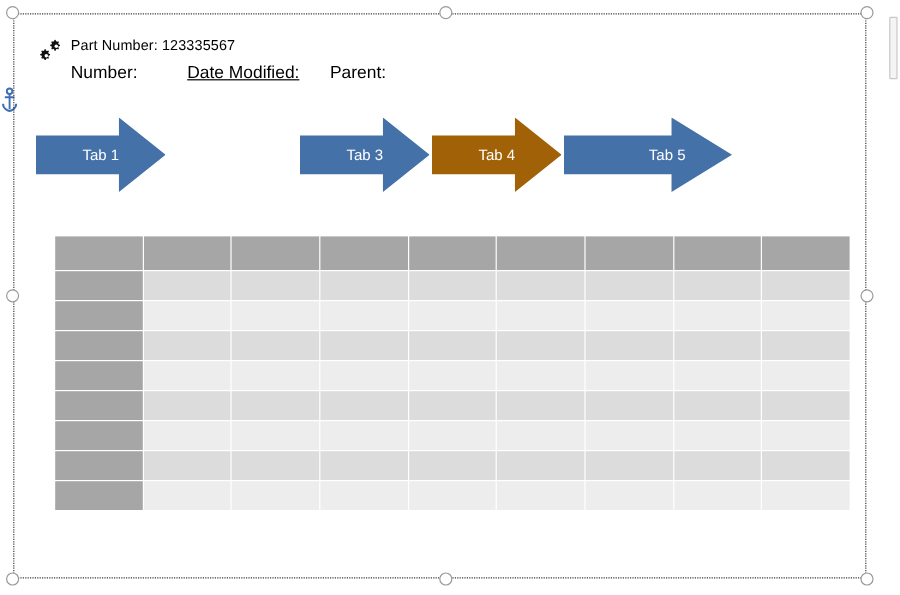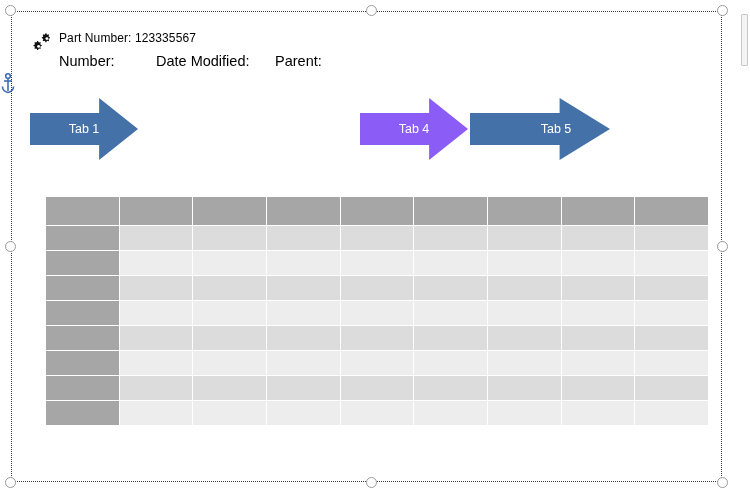--- a/index.html
+++ b/index.html
@@ -82,21 +82,21 @@
     letter-spacing: 0.1px;
   }
   .meta-line2 {
     position: absolute;
     left: 29px;
     top: 25px;
     font-size: 14.5px;
     white-space: nowrap;
   }
   .meta-line2 .f-owner { position: absolute; left: 0px; top: 0px; }
-  .meta-line2 .f-date  { position: absolute; left: 97px; top: 0px; }
+  .meta-line2 .f-date  { position: absolute; left: 97px; top: 0px; text-decoration: underline; }
   .meta-line2 .f-parent{ position: absolute; left: 216px; top: 0px; }
 
   
   #tab-strip {
     position: absolute;
     left: 30px;
     top: 98px;
     width: 560px;
     height: 62px;
   }
@@ -176,21 +176,24 @@
     <span class="f-owner">Number:</span>
     <span class="f-date">Date Modified:</span>
     <span class="f-parent">Parent:</span>
   </div>
 </div>
 
 <div id="tab-strip">
     <div class="tab-arrow" style="left: 0px; width: 108px; background: rgb(68, 114, 168);">
       <span class="tab-label" style="color: rgb(255, 255, 255);">Tab 1</span>
     </div>
-    <div class="tab-arrow" style="left: 330px; width: 108px; background: #8b5cf6;">
+    <div class="tab-arrow" style="left: 220px; width: 108px; background: rgb(68, 114, 168);">
+      <span class="tab-label" style="color: rgb(255, 255, 255);">Tab 3</span>
+    </div>
+    <div class="tab-arrow" style="left: 330px; width: 108px; background: #a16207;">
       <span class="tab-label" style="color: rgb(255, 255, 255);">Tab 4</span>
     </div>
     <div class="tab-arrow" style="left: 440px; width: 108px; background: rgb(68, 114, 168); padding-left: 32px;">
       <span class="tab-label" style="color: rgb(255, 255, 255);">Tab 5</span>
     </div>
   </div>
 
 <table id="data-table">
   <tbody id="table-body">
       <tr class="header-row">

